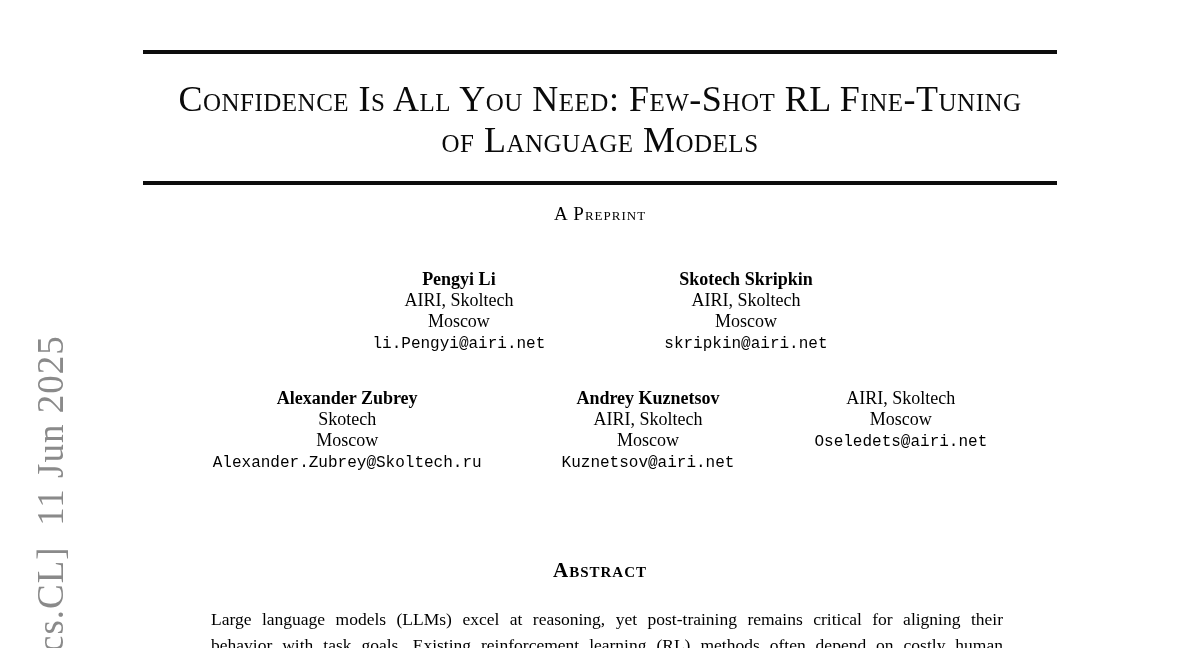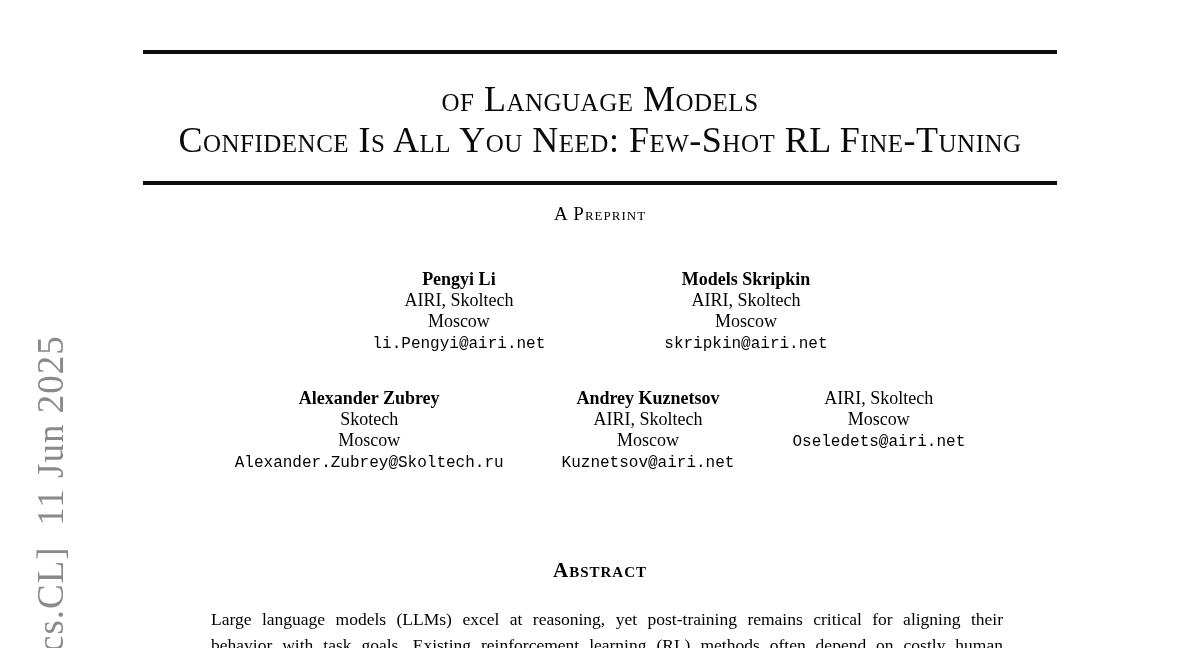--- a/index.html
+++ b/index.html
@@ -45,21 +45,21 @@
   }
   .authors-row {
     position: absolute;
     left: 0;
     width: 100%;
     display: flex;
     justify-content: center;
     align-items: flex-start;
   }
   .authors-row-1 { top: 269px; gap: 119px; }
-  .authors-row-2 { top: 388px; gap: 58px; }
+  .authors-row-2 { top: 388px; gap: 80px; }
   .author {
     text-align: center;
     font-size: 18px;
     line-height: 21px;
   }
   .author .author-name { font-weight: bold; }
   .author .author-email {
     font-family: "Liberation Mono", "DejaVu Sans Mono", monospace;
     font-size: 16px;
     line-height: 21px;
@@ -104,37 +104,37 @@
   }
 </style>
 </head>
 <body>
 
 <div class="page">
 
   <div class="rule rule-top"></div>
 
   <div class="paper-title">
+    <div>Confidence Is All You Need: Few-Shot RL Fine-Tuning</div>
     <div>of Language Models</div>
-    <div>Confidence Is All You Need: Few-Shot RL Fine-Tuning</div>
   </div>
 
   <div class="rule rule-bottom"></div>
 
   <div class="preprint-label">A Preprint</div>
 
   <div class="authors-row authors-row-1">
     <div class="author">
       <div class="author-name">Pengyi Li</div>
       <div class="author-affiliation">AIRI, Skoltech</div>
       <div class="author-city">Moscow</div>
       <div class="author-email">li.Pengyi@airi.net</div>
     </div>
     <div class="author">
-      <div class="author-name">Models Skripkin</div>
+      <div class="author-name">Skotech Skripkin</div>
       <div class="author-affiliation">AIRI, Skoltech</div>
       <div class="author-city">Moscow</div>
       <div class="author-email">skripkin@airi.net</div>
     </div>
   </div>
 
   <div class="authors-row authors-row-2">
     <div class="author">
       <div class="author-name">Alexander Zubrey</div>
       <div class="author-affiliation">Skotech</div>

